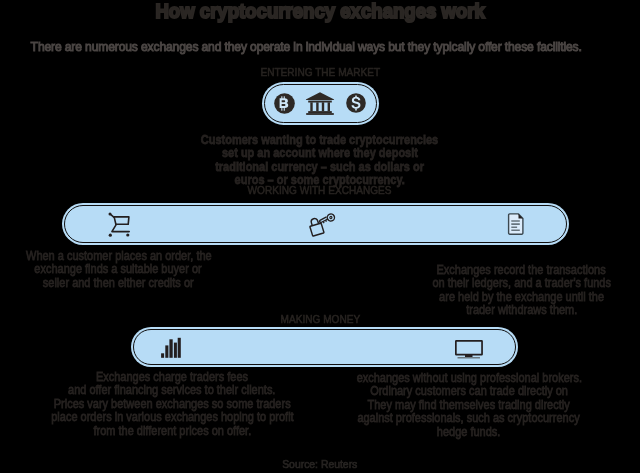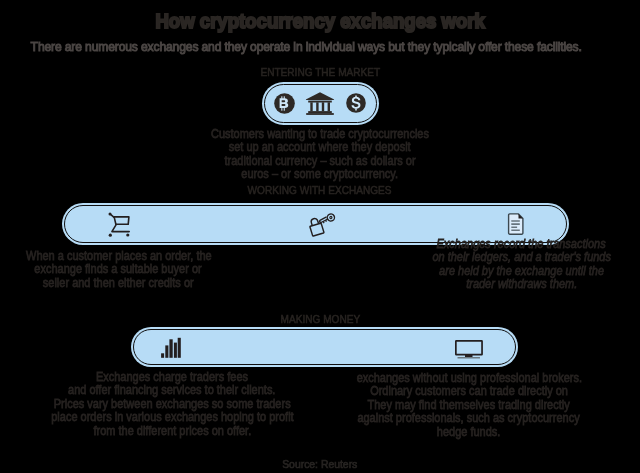--- a/index.html
+++ b/index.html
@@ -1,19 +1,19 @@
 <!DOCTYPE html>
 <html><head>
 <meta charset="utf-8">
 <style>
   html,body{margin:0;padding:0;background:#000;width:640px;height:473px;overflow:hidden;}
   body{font-family:"Liberation Sans",sans-serif;color:#231f20;}
   .stage{position:relative;width:640px;height:473px;background:#000;}
 
-  .title{position:absolute;left:0;top:10px;width:640px;text-align:center;
+  .title{position:absolute;left:0;top:0;width:640px;text-align:center;
          font-size:21px;font-weight:bold;line-height:22px;color:#2a2623;white-space:nowrap;
          -webkit-text-stroke:2.2px #2a2623;}
   .title span{display:inline-block;transform:scaleX(0.885);transform-origin:center;}
 
   .subtitle{position:absolute;left:0;top:40px;width:588px;text-align:center;
             font-size:13.5px;line-height:13px;color:#4a4543;white-space:nowrap;
             -webkit-text-stroke:1.0px #4a4543;letter-spacing:-0.18px;}
   .subtitle span{display:inline-block;transform:scaleX(0.90);transform-origin:center;}
 
   .sect{position:absolute;width:640px;text-align:center;font-size:11px;font-weight:normal;
@@ -75,21 +75,21 @@
 
   <svg class="icon" style="left:346px;top:93px;" width="20" height="20" viewBox="0 0 20 20">
     <circle cx="10" cy="10" r="9.8" fill="#2d2926"></circle>
     <g fill="#cfe7f8">
       <rect x="9.25" y="2.5" width="1.5" height="2.2"></rect>
       <rect x="9.25" y="15.3" width="1.5" height="2.2"></rect>
       <path d="M10.05 3.7 c2.55 0 4.2 1.45 4.3 3.55 h-2.1 c-0.1 -1.05 -1.0 -1.75 -2.2 -1.75 -1.25 0 -2.1 0.65 -2.1 1.6 0 0.85 0.65 1.3 2.1 1.6 l0.8 0.17 c2.45 0.5 3.6 1.5 3.6 3.35 0 2.2 -1.75 3.6 -4.4 3.6 -2.7 0 -4.45 -1.45 -4.55 -3.6 h2.15 c0.12 1.15 1.1 1.8 2.45 1.8 1.4 0 2.3 -0.62 2.3 -1.65 0 -0.85 -0.65 -1.35 -2.15 -1.68 l-0.95 -0.2 c-2.35 -0.5 -3.45 -1.58 -3.45 -3.35 0 -2.1 1.7 -3.44 4.2 -3.44 z"></path>
     </g>
   </svg>
 
-  <div class="cap" style="left:0;top:127px;width:640px;">
+  <div class="cap" style="left:0;top:133px;width:640px;font-weight:bold;">
       <div><span>Customers wanting to trade cryptocurrencies</span></div>
       <div><span>set up an account where they deposit</span></div>
       <div><span>traditional currency – such as dollars or</span></div>
       <div><span>euros – or some cryptocurrency.</span></div>
     </div>
 
   <div class="sect" style="top:185px"><span>WORKING WITH EXCHANGES</span></div>
 
   <div class="pill" style="left:62px;top:203px;width:507px;height:42px;">
     <div class="ring"></div>
@@ -127,21 +127,21 @@
       <rect x="4.3" y="13.4" width="5.8" height="1.5" rx="0.2"></rect>
       <rect x="4.3" y="16.4" width="8.5" height="1.6" rx="0.2"></rect>
     </g>
   </svg>
 
   <div class="cap" style="left:0;top:249px;width:237px;">
       <div><span>When a customer places an order, the</span></div>
       <div><span>exchange finds a suitable buyer or</span></div>
       <div><span>seller and then either credits or</span></div>
     </div>
-  <div class="cap" style="left:403px;top:237px;width:237px;font-style:italic;">
+  <div class="cap" style="left:403px;top:263px;width:237px;">
       <div><span>Exchanges record the transactions</span></div>
       <div><span>on their ledgers, and a trader's funds</span></div>
       <div><span>are held by the exchange until the</span></div>
       <div><span>trader withdraws them.</span></div>
     </div>
 
   <div class="sect" style="top:314px"><span>MAKING MONEY</span></div>
 
   <div class="pill" style="left:131px;top:327px;width:387px;height:40px;">
     <div class="ring"></div>

